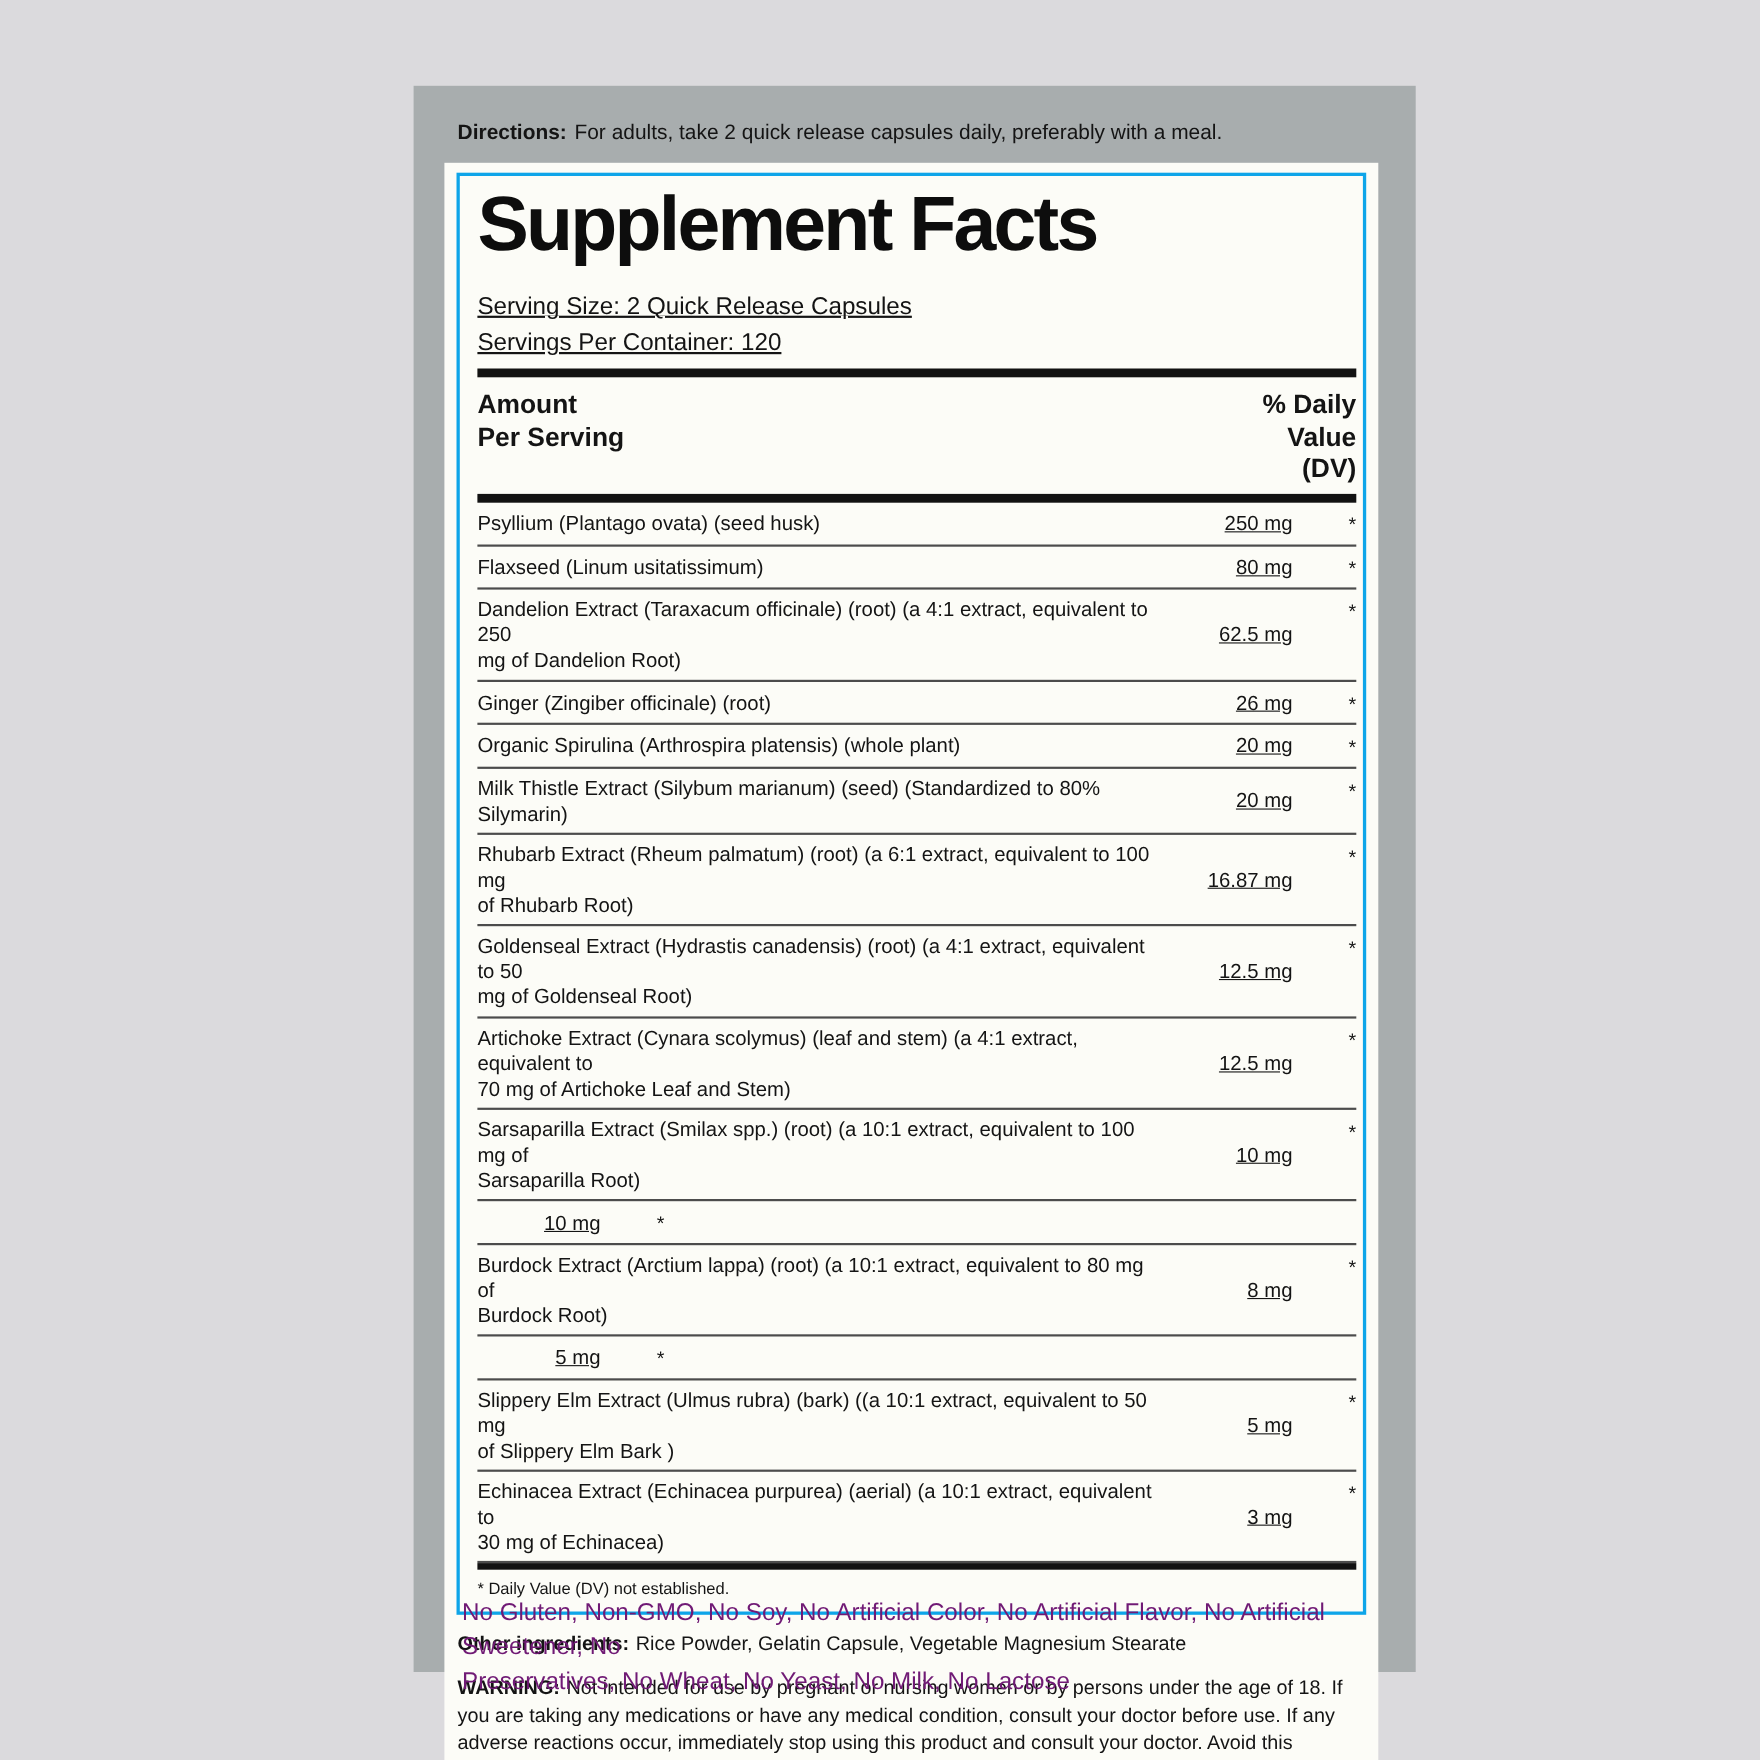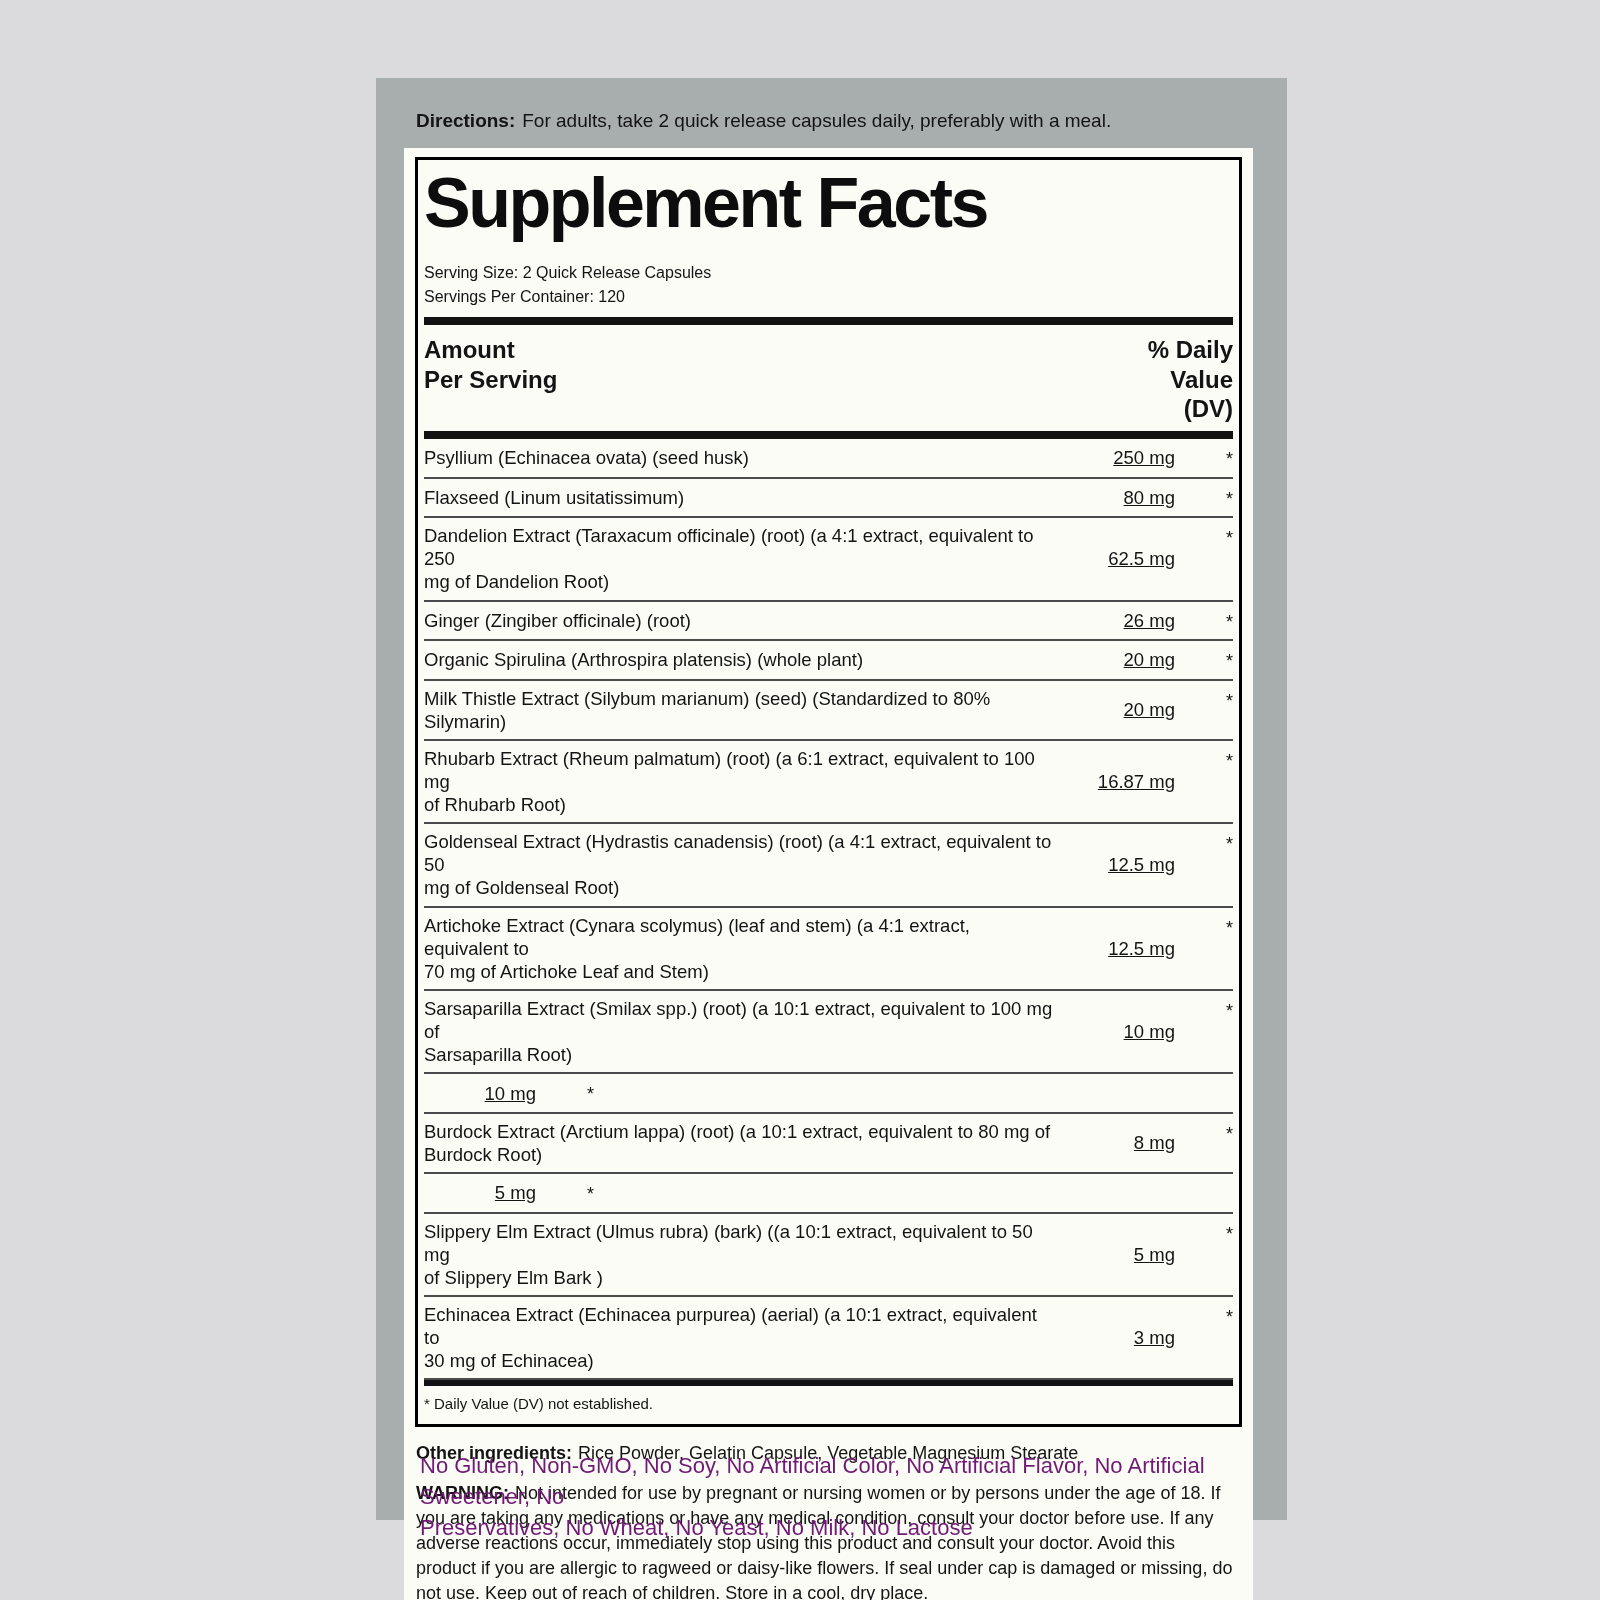--- a/index.html
+++ b/index.html
@@ -38,34 +38,35 @@
   .label-panel {
     position: absolute;
     left: 28px;
     top: 70px;
     width: 849px;
     background: #fcfcf7;
     box-sizing: border-box;
     padding: 9px 11px 14px 11px;
   }
   .facts-box {
-    border: 3px solid #000000;
-    padding: 6px 6px 0 6px;
+    border: 3px solid #0ea5e9;
+    padding: 6px 6px 0 16px;
   }
   .facts-title {
     font-size: 70px;
     font-weight: bold;
     letter-spacing: -2.5px;
     line-height: 1.02;
     margin: 2px 0 22px 0;
     color: #0d0d0d;
   }
   .serving-line {
-    font-size: 16px;
+    font-size: 22px;
     line-height: 1.5;
+    text-decoration: underline;
   }
   .bar-thick {
     height: 8px;
     background: #121212;
     margin-top: 8px;
   }
   .hdr-row {
     display: flex;
     justify-content: space-between;
     align-items: flex-start;
@@ -141,21 +142,21 @@
           <div class="pre">Amount
 Per Serving</div>
           <div class="pre hdr-dv">% Daily
 Value
 (DV)</div>
         </div>
 
         <div class="bar-mid"></div>
 
         <div class="ing-row">
-          <div class="ing-name">Psyllium (Echinacea ovata) (seed husk)</div>
+          <div class="ing-name">Psyllium (Plantago ovata) (seed husk)</div>
           <div class="ing-amt">250 mg</div>
           <div class="ing-dv">*</div>
         </div>
         <div class="ing-row">
           <div class="ing-name">Flaxseed (Linum usitatissimum)</div>
           <div class="ing-amt">80 mg</div>
           <div class="ing-dv">*</div>
         </div>
         <div class="ing-row">
           <div class="ing-name">Dandelion Extract (Taraxacum officinale) (root) (a 4:1 extract, equivalent to 250

